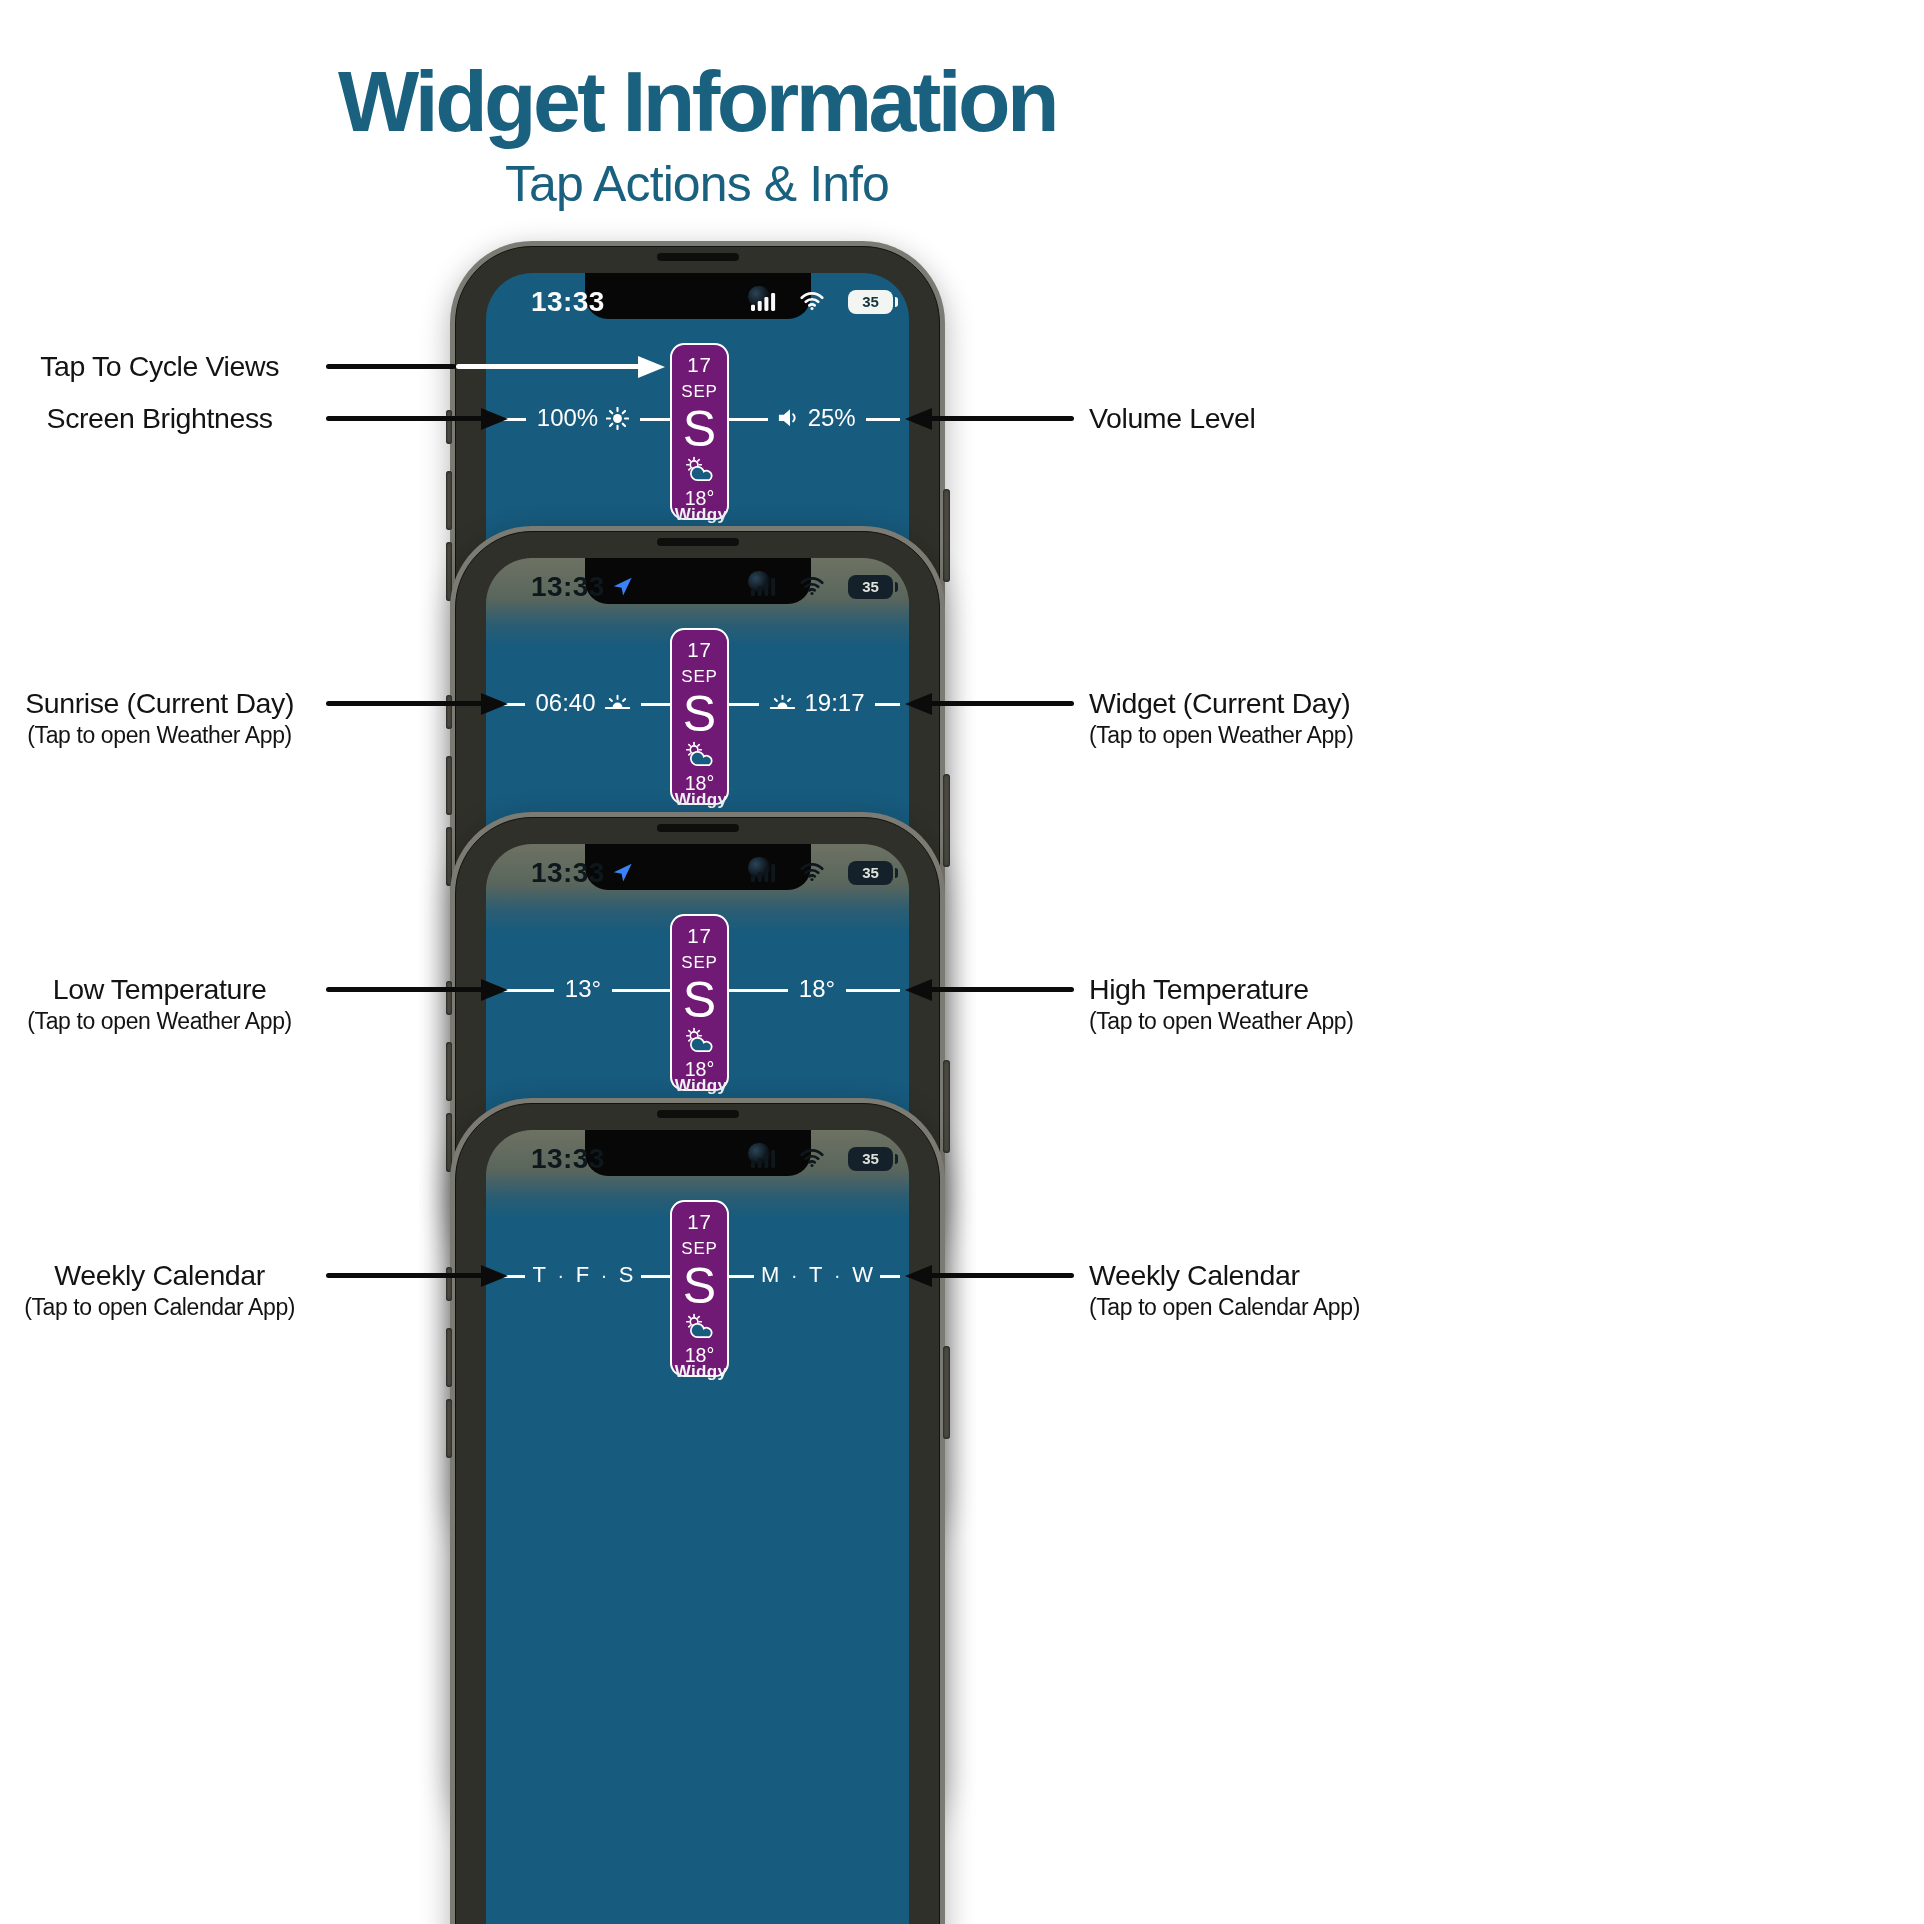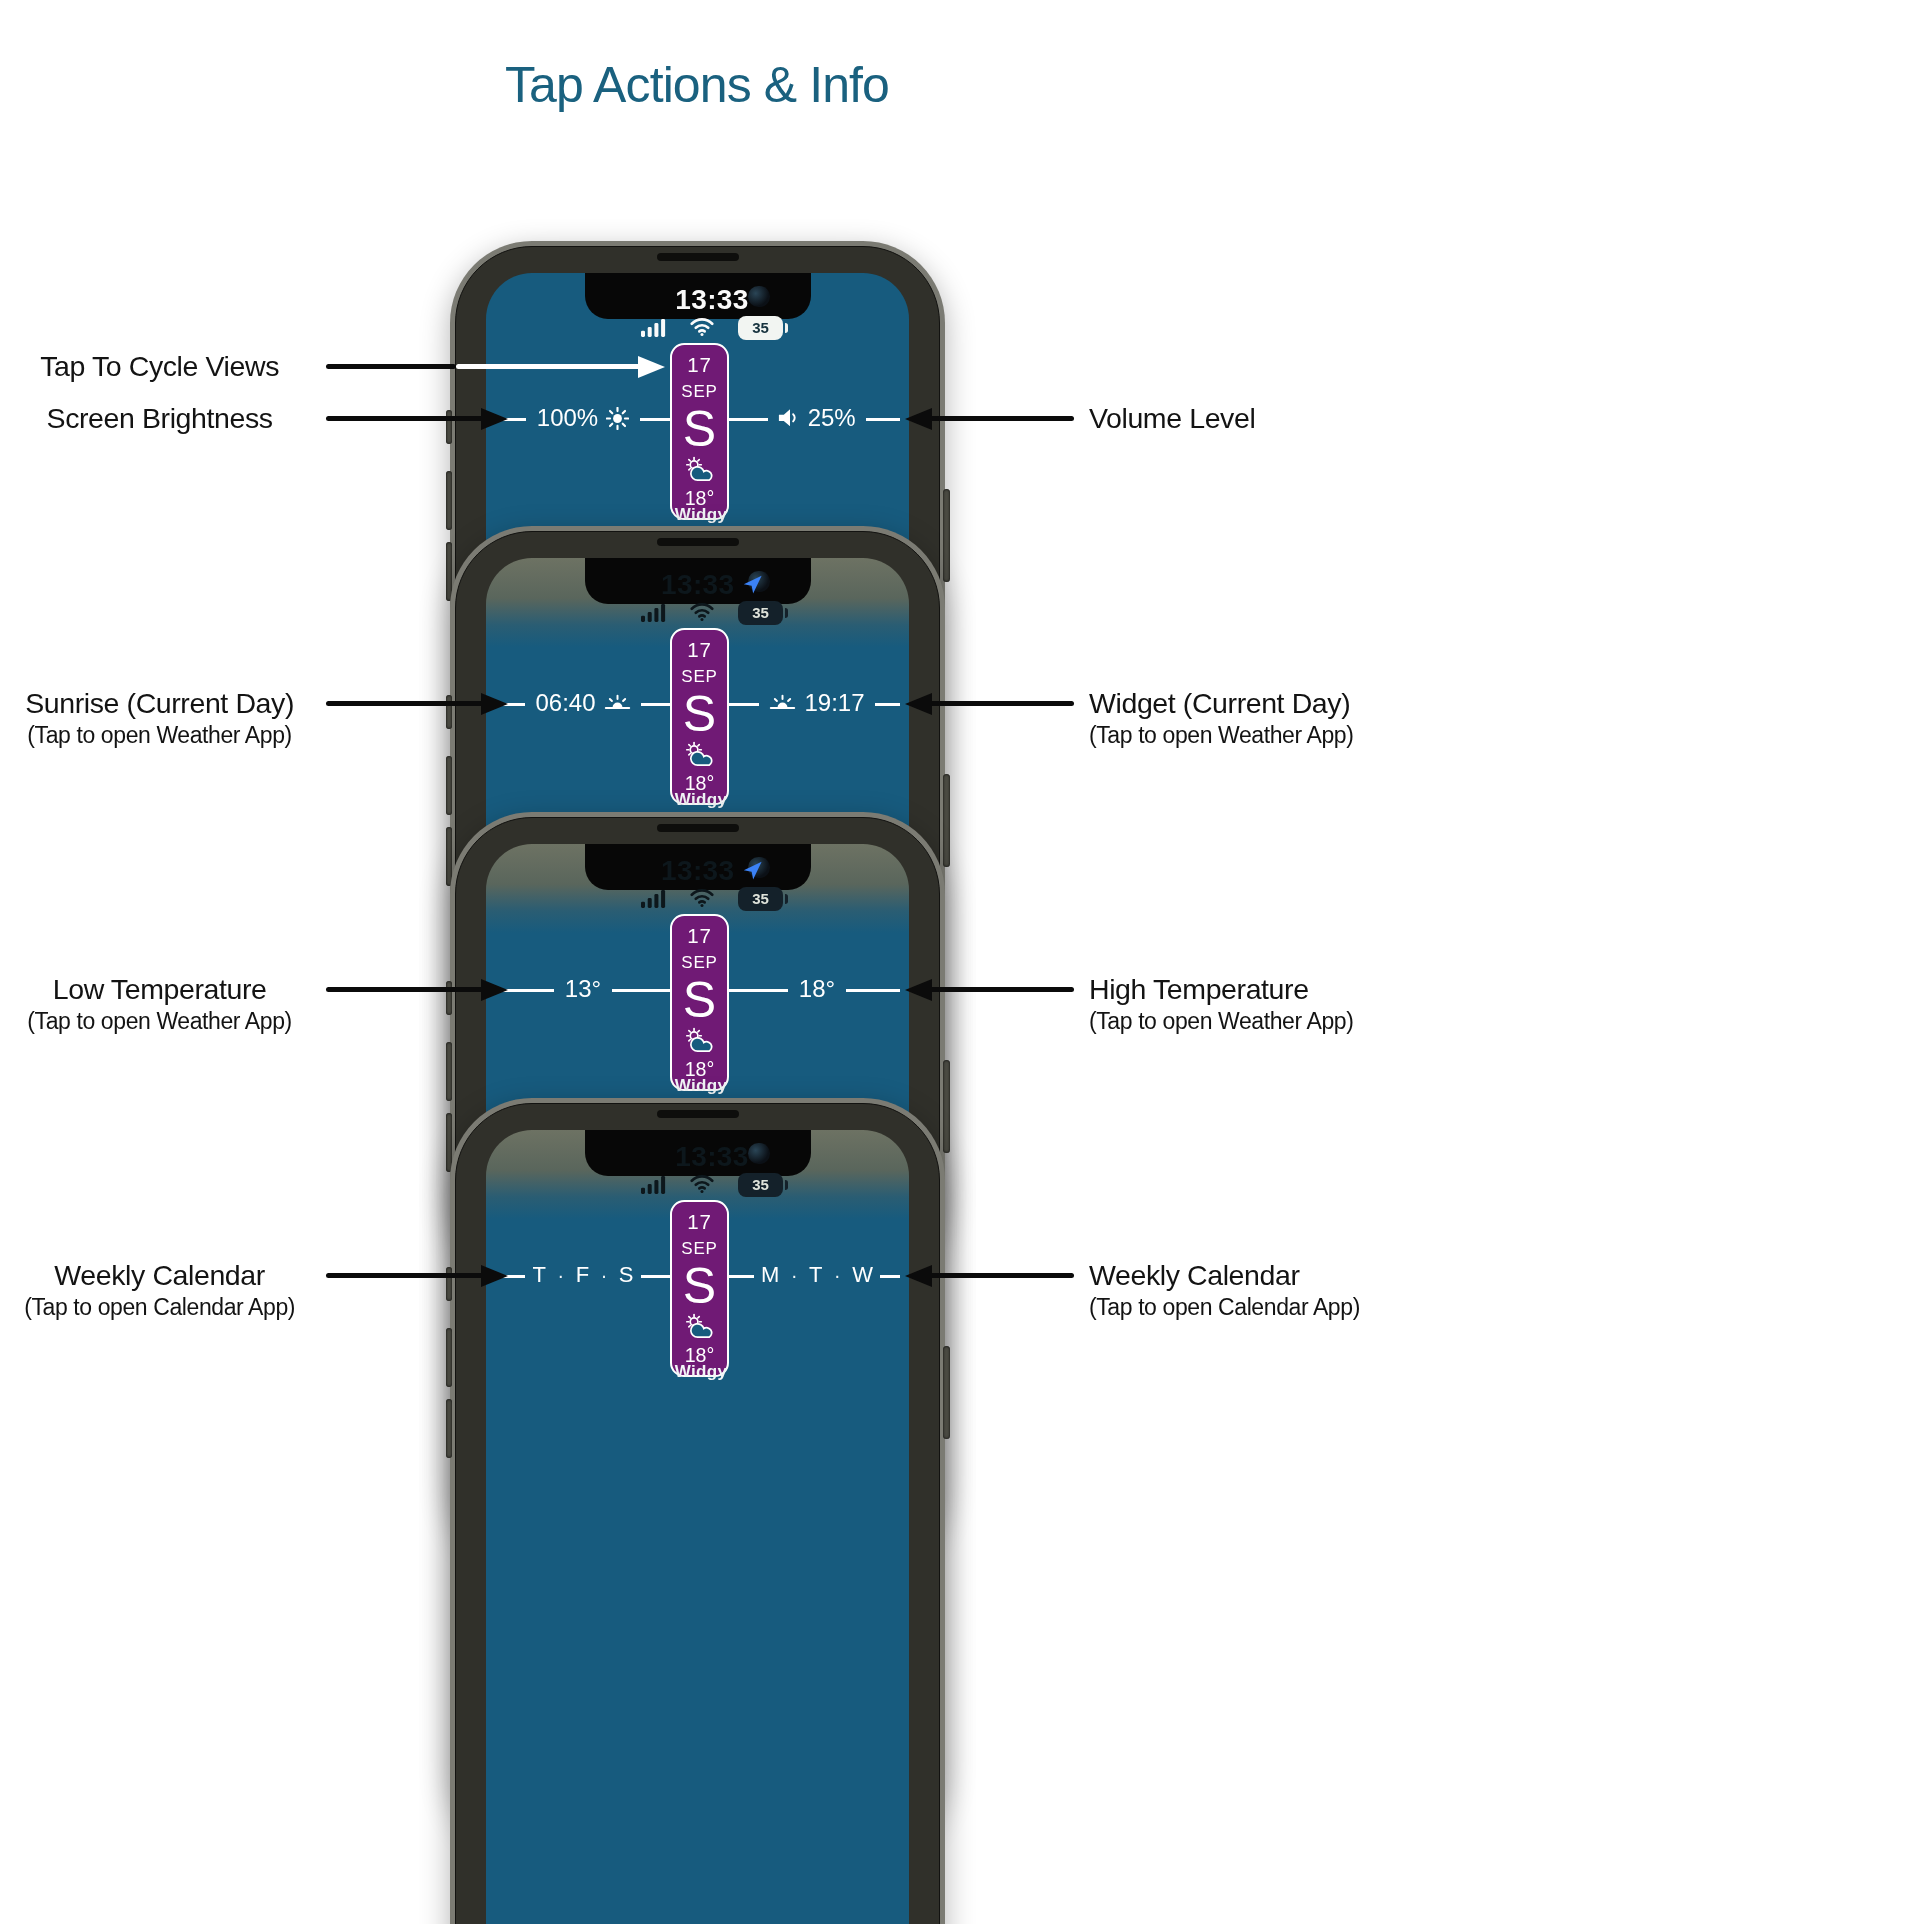--- a/index.html
+++ b/index.html
@@ -38,21 +38,21 @@
           background:#175b7e;overflow:hidden;}
   .screen.grad{background:linear-gradient(180deg,#6d7263 0px,#5a665c 40px,#2a5d73 67px,#175b7e 89px);}
   .earpiece{position:absolute;top:11.6px;left:50%;transform:translateX(-50%);width:82px;height:8px;
             border-radius:4.5px;background:#0e0e0c;z-index:6;}
   .notch{position:absolute;top:0;left:50%;transform:translateX(-50%);width:226px;height:46px;
          background:#070707;border-radius:0 0 23px 23px;z-index:4;}
   .cam{position:absolute;right:41px;top:12.5px;width:21.4px;height:21.4px;border-radius:50%;
        background:radial-gradient(circle at 35% 35%,#2a4556,#0b1016 65%);}
 
   .statusbar{position:absolute;top:10.7px;left:0;right:0;height:36px;display:flex;
-             justify-content:space-between;align-items:center;padding:0 16px 0 45px;z-index:5;flex-direction:column;}
+             justify-content:space-between;align-items:center;padding:0 16px 0 45px;z-index:5;}
   .statusbar.light{color:#fafafa;}
   .statusbar.dark{color:#0d171c;}
   .sb-left{display:flex;align-items:center;gap:7.1px;}
   .sb-time{font-size:28px;font-weight:700;letter-spacing:0.4px;}
   .sb-right{display:flex;align-items:center;gap:24px;}
   .battery{position:relative;width:45px;height:24px;border-radius:8px;display:flex;align-items:center;
            justify-content:center;font-size:15px;font-weight:700;}
   .battery::after{content:"";position:absolute;left:calc(100% + 1.8px);top:7.1px;width:3.6px;height:9.8px;
            border-radius:0 2.7px 2.7px 0;background:inherit;}
   .statusbar.light .battery{background:#f2f5f2;color:#16323e;}
@@ -78,20 +78,21 @@
   .dot{font-size:19.6px;padding:0 8px;opacity:.95;}
   .widgy{position:absolute;top:232px;left:7px;right:0;text-align:center;color:#f2f6f7;font-size:17px;
          font-weight:700;letter-spacing:0.3px;z-index:2;}
 </style>
 </head>
 <body>
 
 <div class="canvas">
 
   <div class="title-wrap">
+    <h1>Widget Information</h1>
     <h2>Tap Actions &amp; Info</h2>
   </div>
 
   <div class="ann l" style="top:348px">
     <div class="ann-l1">Tap To Cycle Views</div>
   </div>
   <div class="ann l" style="top:400px">
     <div class="ann-l1">Screen Brightness</div>
   </div>
   <div class="ann l" style="top:685px">

